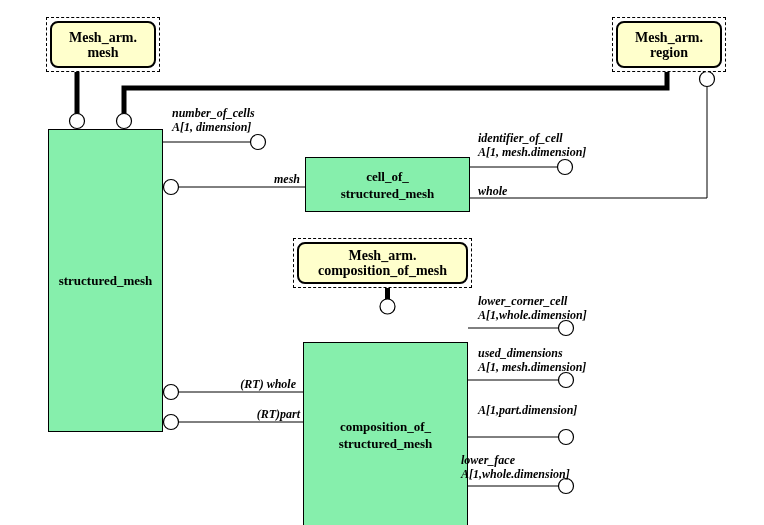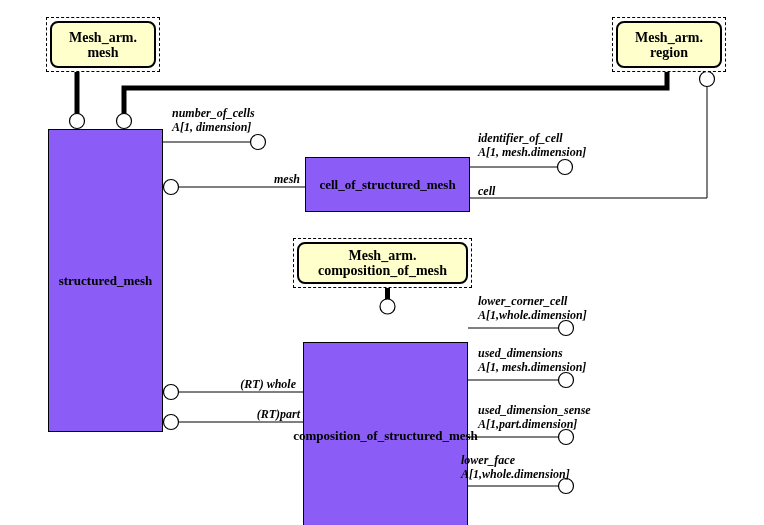--- a/index.html
+++ b/index.html
@@ -15,25 +15,25 @@
     background: #ffffff;
     overflow: hidden;
   }
   #wires {
     position: absolute;
     left: 0; top: 0;
     width: 764px; height: 525px;
   }
   .entity-box {
     position: absolute;
-    background: #8b5cf6;
+    background: #86efac;
     border: 1.5px solid #000000;
     box-sizing: border-box;
     display: flex;
-    flex-direction: row;
+    flex-direction: column;
     align-items: center;
     justify-content: center;
     text-align: center;
     font-weight: bold;
     font-size: 13px;
     line-height: 17px;
     color: #000000;
   }
   .ref-box {
     position: absolute;
@@ -150,21 +150,21 @@
   <div class="attr-label" style="left:478px; top:131px;">
     <span>identifier_of_cell</span>
     <span>A[1, mesh.dimension]</span>
   </div>
 
   <div class="attr-label right-align" style="left:200px; top:172px; width:100px;">
     <span>mesh</span>
   </div>
 
   <div class="attr-label" style="left:478px; top:184px;">
-    <span>cell</span>
+    <span>whole</span>
   </div>
 
   <div class="attr-label right-align" style="left:198px; top:377px; width:98px;">
     <span>(RT) whole</span>
   </div>
 
   <div class="attr-label right-align" style="left:202px; top:407px; width:98px;">
     <span>(RT)part</span>
   </div>
 
@@ -172,21 +172,20 @@
     <span>lower_corner_cell</span>
     <span>A[1,whole.dimension]</span>
   </div>
 
   <div class="attr-label" style="left:478px; top:346px;">
     <span>used_dimensions</span>
     <span>A[1, mesh.dimension]</span>
   </div>
 
   <div class="attr-label" style="left:478px; top:403px;">
-    <span>used_dimension_sense</span>
     <span>A[1,part.dimension]</span>
   </div>
 
   <div class="attr-label" style="left:461px; top:453px;">
     <span>lower_face</span>
     <span>A[1,whole.dimension]</span>
   </div>
 
 </div>
 

